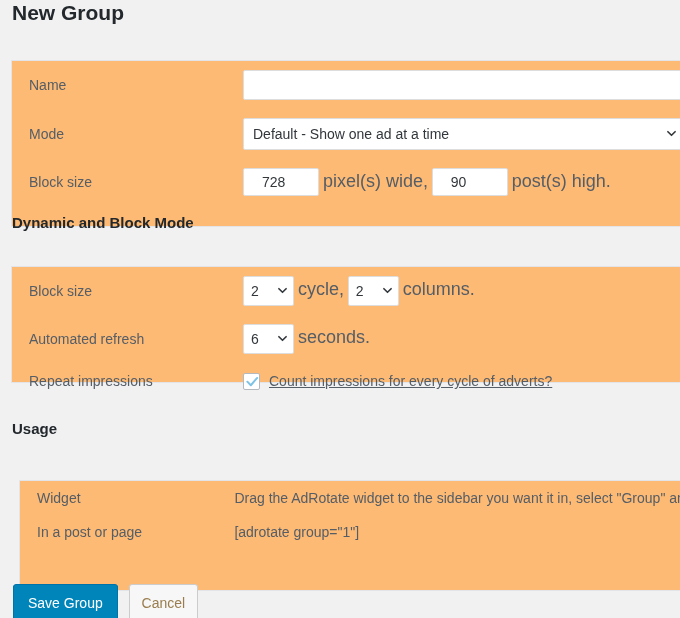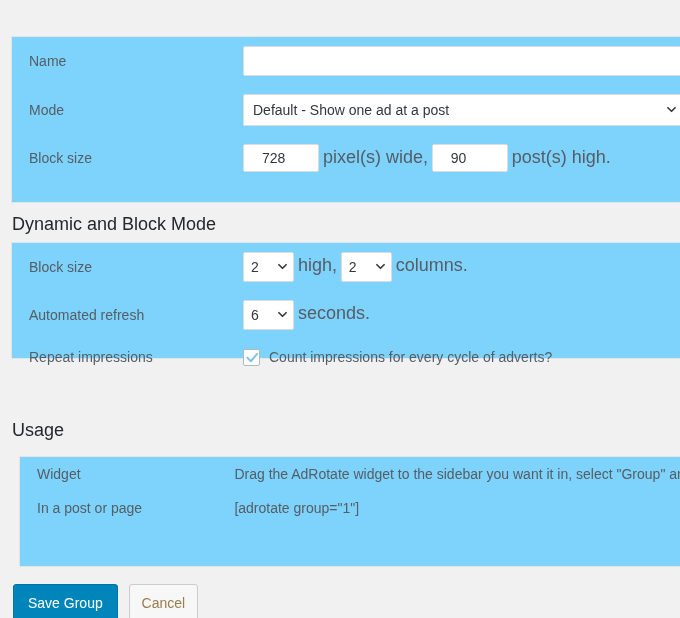--- a/index.html
+++ b/index.html
@@ -31,34 +31,35 @@
     line-height: 1.2;
     margin: 0;
     padding: 0 0 0 12px;
     position: absolute;
     top: 0px;
     left: 0;
   }
 
   
   .section-heading {
-    font-size: 18px;
-    font-weight: 400;
+    font-size: 15px;
+    font-weight: 700;
     color: #23282d;
     margin: 0;
     padding: 0 0 0 12px;
   }
 
   
   .panel {
-    background: #7dd3fc;
+    background: #fdba74;
     border: 1px solid #e2e4e7;
     border-right: none;
     margin-left: 11px;
     box-sizing: border-box;
+    margin-top: 24px;
   }
   .panel-inner {
     display: table;
     width: 780px;
     border-collapse: collapse;
   }
   .form-row {
     display: table-row;
   }
   .form-label,
@@ -142,20 +143,21 @@
     pointer-events: none;
   }
   .select-small .chev { right: 6px; }
   .chev svg { display: block; }
 
   
   .cb-wrap {
     display: inline-flex;
     align-items: center;
     vertical-align: middle;
+    text-decoration: underline;
   }
   .checkbox {
     width: 17px;
     height: 17px;
     border: 1px solid #b4b9be;
     border-radius: 2px;
     background: #fff;
     box-sizing: border-box;
     position: relative;
     display: inline-block;
@@ -214,36 +216,37 @@
     padding: 11px 12px 12px;
     box-shadow: 0 1px 0 #cccccc;
     margin-left: 7px;
   }
 </style>
 </head>
 <body>
 
 <div class="page">
 
+  <h1 class="page-title">New Group</h1>
 
   <div class="panel" style="position:absolute; top:36px; left:0; width:670px; height:167px;">
     <div class="panel-inner">
 
       <div class="form-row">
         <div class="form-label">Name</div>
         <div class="form-field">
           <input type="text" class="input-name" value="" style="">
         </div>
       </div>
 
       <div class="form-row">
         <div class="form-label">Mode</div>
         <div class="form-field">
           <span class="select select-wide">
-            <span>Default - Show one ad at a post</span>
+            <span>Default - Show one ad at a time</span>
             <span class="chev">
               <svg width="9" height="9" viewBox="0 0 10 10">
                   <path d="M1 3 L5 7 L9 3" fill="none" stroke="#32373c" stroke-width="1.8" stroke-linecap="round" stroke-linejoin="round"></path>
                 </svg>
             </span>
           </span>
         </div>
       </div>
 
       <div class="form-row">
@@ -268,21 +271,21 @@
         <div class="form-label">Block size</div>
         <div class="form-field">
           <span class="select select-small">
             <span>2</span>
             <span class="chev">
               <svg width="9" height="9" viewBox="0 0 10 10">
                   <path d="M1 3 L5 7 L9 3" fill="none" stroke="#32373c" stroke-width="1.8" stroke-linecap="round" stroke-linejoin="round"></path>
                 </svg>
             </span>
           </span>
-          <span class="unit-text">high,</span>
+          <span class="unit-text">cycle,</span>
           <span class="select select-small">
             <span>2</span>
             <span class="chev">
               <svg width="9" height="9" viewBox="0 0 10 10">
                   <path d="M1 3 L5 7 L9 3" fill="none" stroke="#32373c" stroke-width="1.8" stroke-linecap="round" stroke-linejoin="round"></path>
                 </svg>
             </span>
           </span>
           <span class="unit-text">columns.</span>
         </div>

